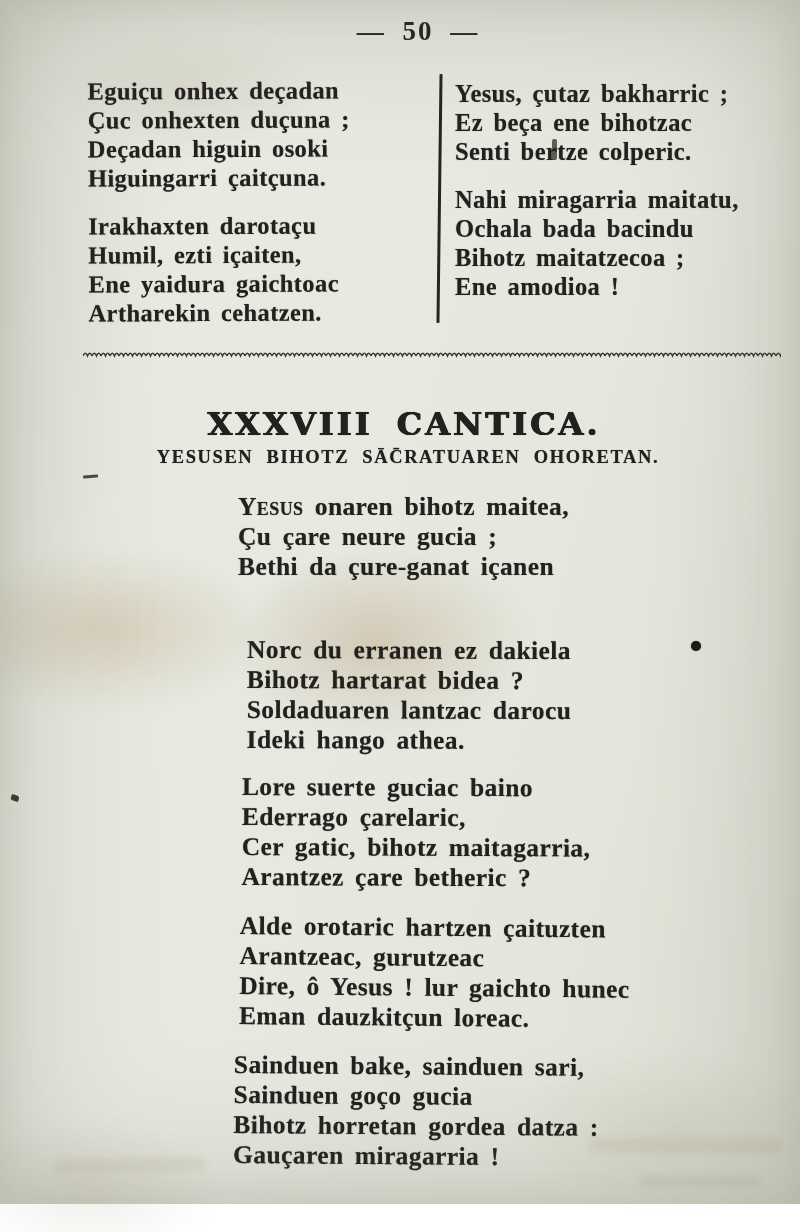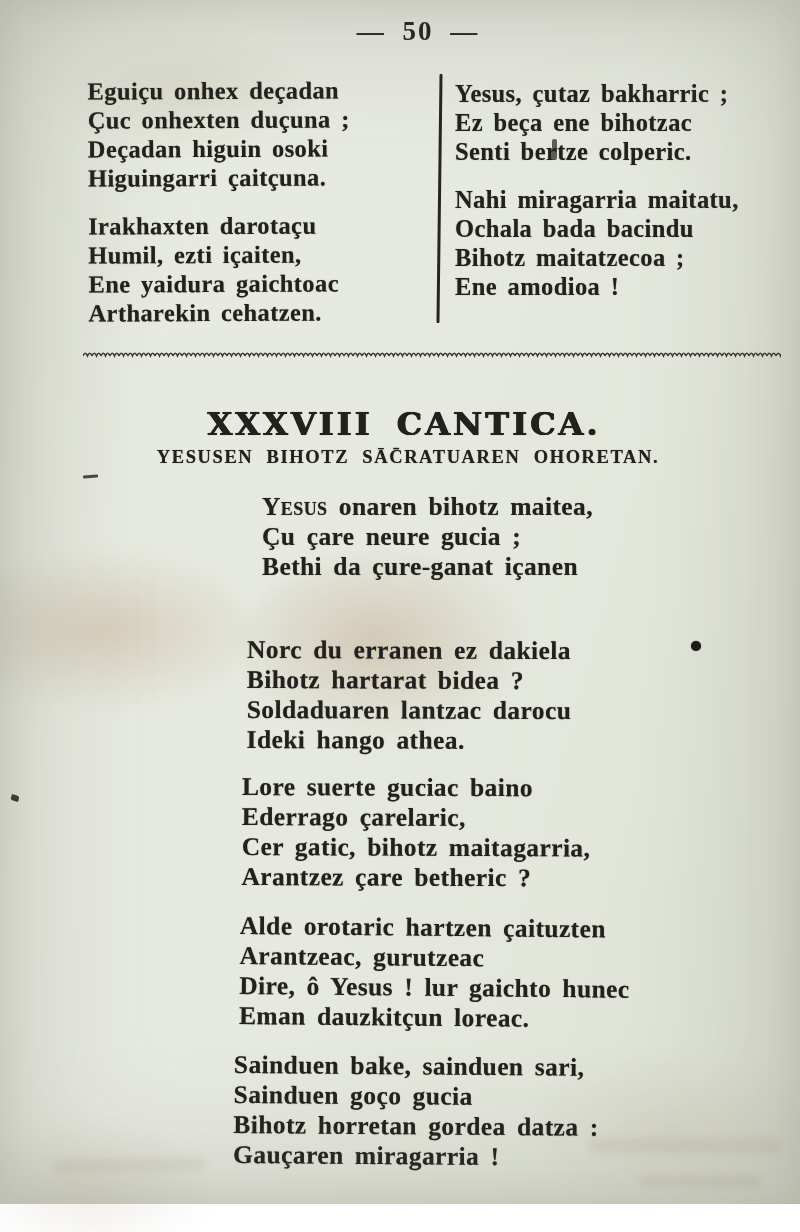--- a/index.html
+++ b/index.html
@@ -38,21 +38,21 @@
   .wavy{position:absolute;left:83px;top:349px;}
   .cantica-title{position:absolute;left:0;top:389px;width:776px;text-align:center;margin:16px;
     font-family:"DejaVu Serif","Liberation Serif",serif;font-size:32px;font-weight:bold;
     letter-spacing:3px;word-spacing:10px;
     text-shadow:0.5px 0 0 currentColor,-0.5px 0 0 currentColor,0 0 1px rgba(20,20,18,0.6);}
   .cantica-subtitle{position:absolute;left:0;top:447px;width:816px;text-align:center;margin:0;
     font-size:18.5px;font-weight:bold;letter-spacing:1.6px;word-spacing:7px;
     text-shadow:0 0 0.8px rgba(25,25,22,0.6);}
   .stanza{position:absolute;font-size:25.5px;line-height:30px;font-weight:bold;
     letter-spacing:0.4px;word-spacing:4.5px;text-shadow:0 0 1px rgba(30,30,28,0.5);}
-  .s1{left:262px;top:492px;}
+  .s1{left:238px;top:492px;}
   .s2{left:247px;top:635px;transform:rotate(0.2deg);transform-origin:left top;}
   .s3{left:242px;top:772px;transform:rotate(0.25deg);transform-origin:left top;}
   .s4{left:240px;top:911px;transform:rotate(0.55deg);transform-origin:left top;}
   .s5{left:234px;top:1050px;transform:rotate(0.45deg);transform-origin:left top;}
   .lead-caps{font-variant-caps:small-caps;}
   .ink-dot{position:absolute;left:691px;top:641px;width:10px;height:10px;border-radius:50%;
     background:#1c1b18;box-shadow:0 0 1px rgba(28,27,24,0.8);}
   .margin-dash{position:absolute;left:83px;top:475px;width:15px;height:2.6px;background:#4a473e;
     transform:rotate(-4deg);border-radius:1px;}
   .ink-speck{position:absolute;left:11px;top:795px;width:8px;height:6px;background:#3c342a;

